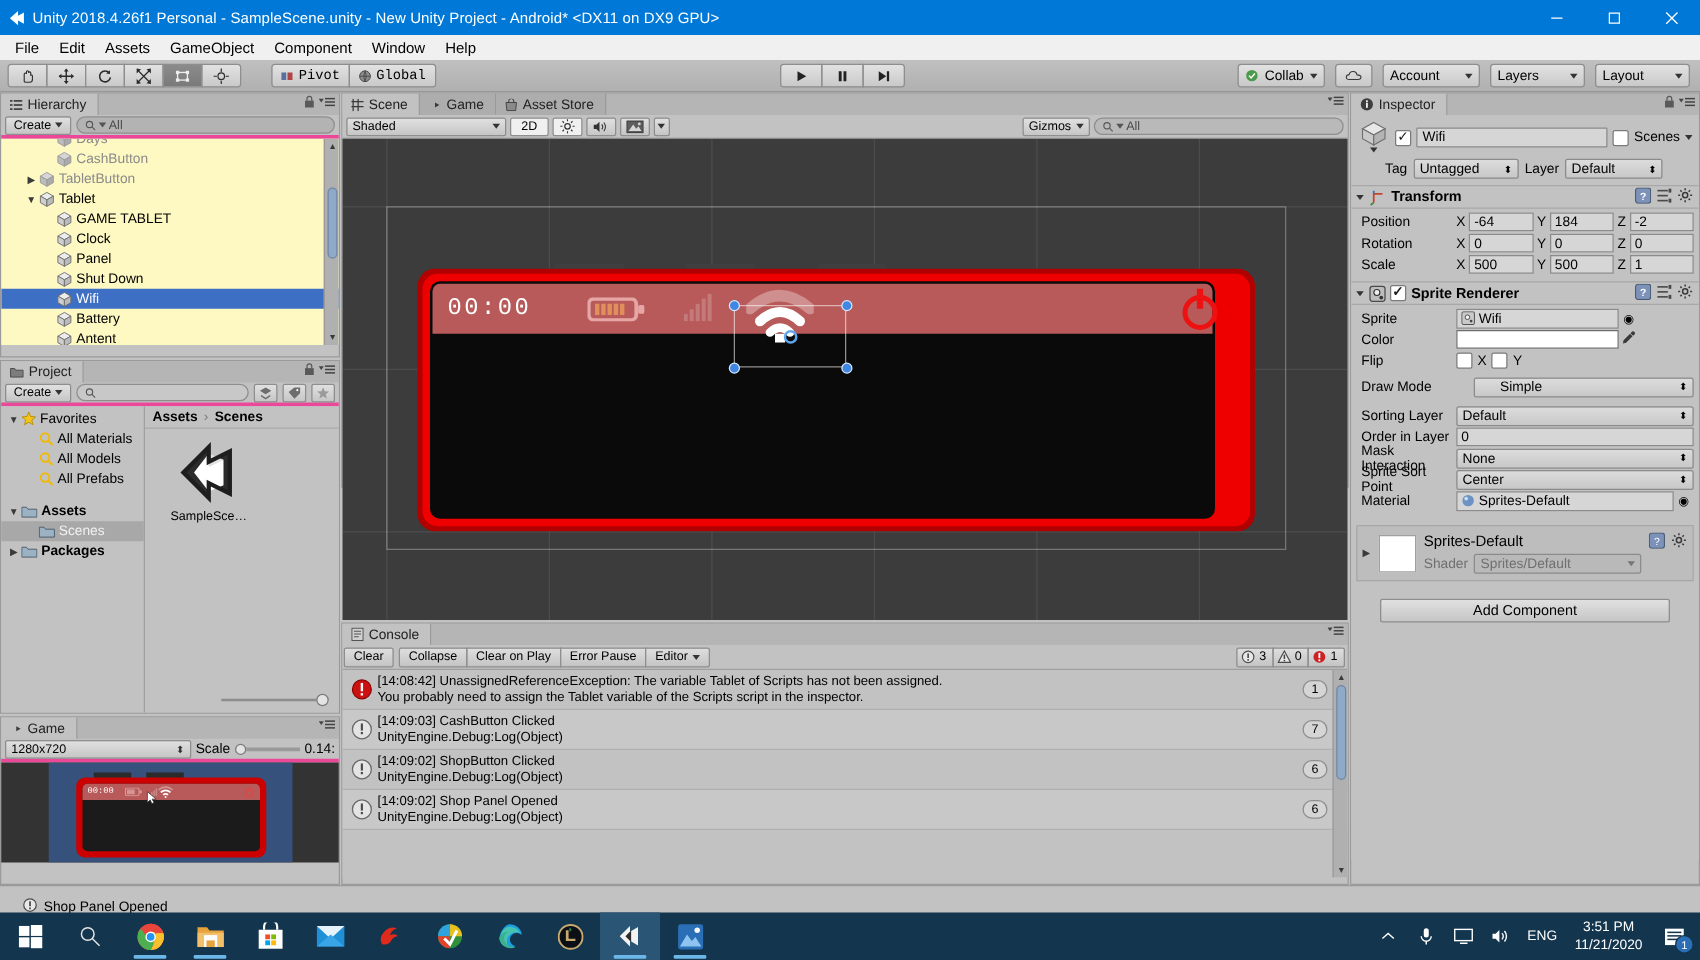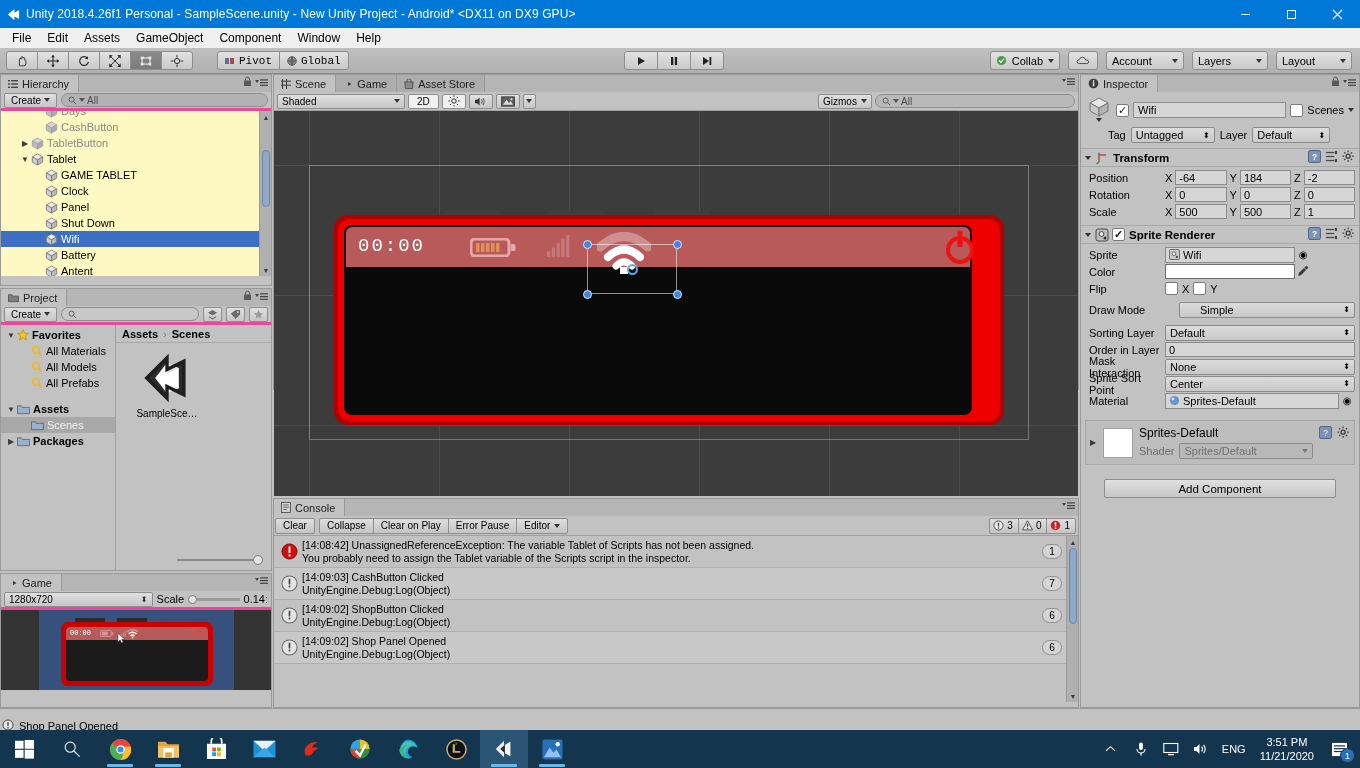--- a/index.html
+++ b/index.html
@@ -245,21 +245,21 @@
   .add-comp {
     width: 232px; height: 19px; margin: 14px auto 0 auto;
     background: linear-gradient(#e0e0e0,#c6c6c6); border: 1px solid #8e8e8e; border-radius: 2px;
     display: flex; align-items: center; justify-content: center; font-size: 11.5px;
   }
 
   
   .statusbar {
     position: absolute; left: 0; top: 708px; width: 1360px; height: 34px;
     background: #c2c2c2; border-top: 1px solid #9a9a9a;
-    display: flex; align-items: center; gap: 5px; padding-left: 2px; font-size: 11px;
+    display: flex; align-items: center; gap: 5px; padding-left: 18px; font-size: 11px;
   }
 
   
   .taskbar {
     position: absolute; left: 0; top: 730px; width: 1360px; height: 38px;
     background: #13354e; display: flex; align-items: center;
   }
   .tb-item { width: 48px; height: 38px; display: flex; align-items: center; justify-content: center; position: relative; }
   .tb-item.running::after {
     content: ""; position: absolute; bottom: 1px; left: 11px; width: 26px; height: 3px;
@@ -640,21 +640,21 @@
     <div class="proj-body">
       <div class="proj-left" id="proj-tree">
           <div class="proj-row">
             <span style="width:2px"></span>
             <span class="twisty">▼</span>
             <span style="margin-right:3px; display:flex;">
               <svg width="12" height="12" viewBox="0 0 12 12">
                 <polygon points="6,0.6 7.5,4.2 11.4,4.5 8.4,7 9.4,10.8 6,8.7 2.6,10.8 3.6,7 0.6,4.5 4.5,4.2" fill="#f5c518" stroke="#b08b00" stroke-width="0.7"></polygon>
               </svg>
             </span>
-            <span style="font-weight:bold;">Favorites</span>
+            <span style="font-weight:normal;">Favorites</span>
           </div>
           <div class="proj-row">
             <span style="width:16px"></span>
             <span class="twisty"></span>
             <span style="margin-right:3px; display:flex;">
               <svg width="12" height="12" viewBox="0 0 12 12">
                 <circle cx="5" cy="5" r="3.4" fill="none" stroke="#f0b90b" stroke-width="1.5"></circle>
                 <path d="M7.6,7.6 L11,11" stroke="#f0b90b" stroke-width="1.7"></path>
               </svg>
             </span>

